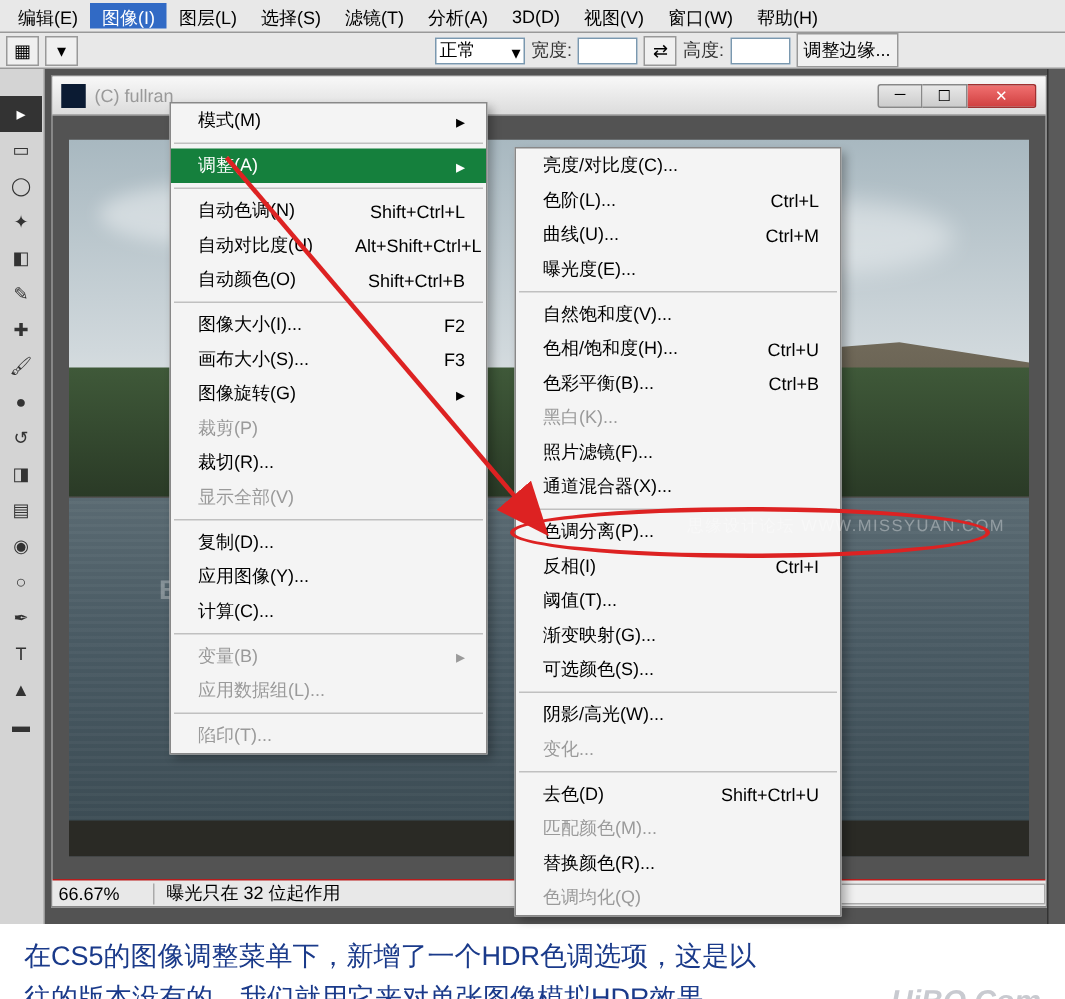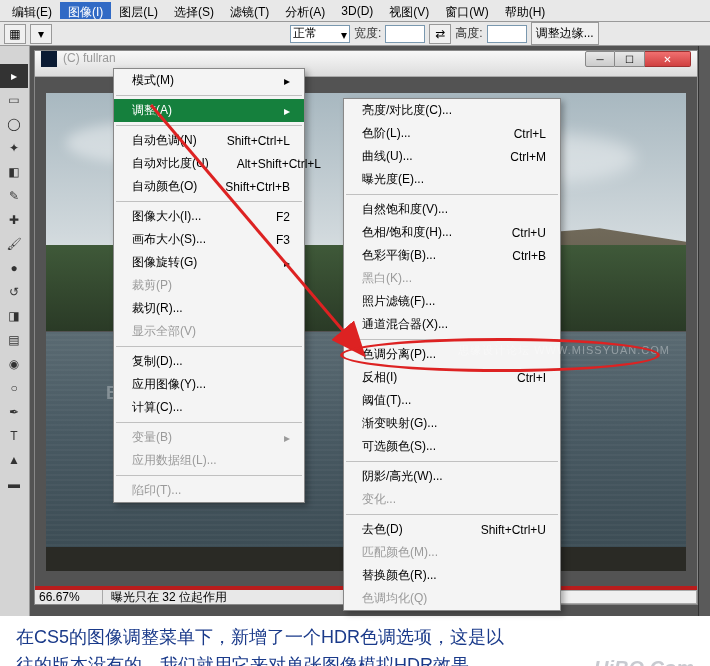--- a/index.html
+++ b/index.html
@@ -18,21 +18,21 @@
     
     .workarea { position: relative; display: flex; background: #e8e8e8; height: 570px; }
     
     .toolbox { width: 30px; background: #d4d4d4; border-right: 1px solid #999; display: flex; flex-direction: column; padding-top: 18px; }
     .toolbox .tool { width: 28px; height: 24px; border: 1px solid transparent; display: flex; align-items: center; justify-content: center; color: #333; cursor: default; }
     .toolbox .tool.sel { background: #333; color: #fff; }
     
     .canvas-area { flex: 1; position: relative; background: #535353; overflow: hidden; }
     
     .doc-window { position: absolute; left: 4px; top: 4px; width: 664px; height: 555px; background: #f0f0f0; border: 1px solid #888; }
-    .doc-titlebar { height: 26px; background: linear-gradient(#f8f8f8,#dcdcdc); border-bottom: 1px solid #aaa; display: flex; padding: 0 6px; }
+    .doc-titlebar { height: 26px; background: linear-gradient(#f8f8f8,#dcdcdc); border-bottom: 1px solid #aaa; display: flex; align-items: center; padding: 0 6px; }
     .doc-titlebar .title-icon { width: 16px; height: 16px; background: #0b1b33; border: 1px solid #0b1b33; margin-right: 6px; }
     .doc-titlebar .title-text { color: #999; }
     .doc-titlebar .win-btns { margin-left: auto; display: flex; gap: 0; }
     .win-btn { width: 30px; height: 16px; display: flex; align-items: center; justify-content: center; font-size: 10px; }
     .win-btn.min { background: linear-gradient(#e8e8e8,#ccc); border: 1px solid #888; border-radius: 2px 0 0 2px; }
     .win-btn.max { background: linear-gradient(#e8e8e8,#ccc); border: 1px solid #888; border-left: none; }
     .win-btn.close { background: linear-gradient(#f07070,#d04040); border: 1px solid #a03030; border-left: none; border-radius: 0 2px 2px 0; color: #fff; width: 46px; }
     
     .doc-content { position: relative; width: 100%; height: calc(100% - 44px); background: #535353; display: flex; align-items: center; justify-content: center; overflow: hidden; }
     
@@ -41,36 +41,36 @@
     .sky::before, .sky::after { content:""; position:absolute; border-radius:50%; background: rgba(255,255,255,0.4); }
     .sky::before { width: 140px; height: 40px; left: 20px; top: 30px; filter: blur(6px);}
     .sky::after { width: 180px; height: 50px; right: 50px; top: 40px; filter: blur(8px);}
     .ridge { position: absolute; right: 0; top: 20%; width: 45%; height: 28%; background: linear-gradient(#7a7363,#5a5344); clip-path: polygon(0 100%, 18% 20%, 40% 35%, 70% 30%, 100% 40%, 100% 100%); }
     .trees { position: absolute; left: 0; top: 32%; width: 100%; height: 18%; background: linear-gradient(#3f5939,#2a3a26); }
     .water { position: absolute; left: 0; top: 50%; width: 100%; height: 50%; background: linear-gradient(#5a6a72 0%, #495a63 40%, #3a4a52 100%); }
     .water::before { content:""; position:absolute; left:0; top:0; width:100%; height:100%; background: repeating-linear-gradient(0deg, rgba(255,255,255,0.03) 0 2px, transparent 2px 5px);}
     .shore { position: absolute; left: 0; bottom: 0; width: 100%; height: 5%; background: #2a2a25; }
     .watermark-left { position:absolute; left: 60px; top: 290px; color: rgba(255,255,255,0.3); font-weight: bold; font-size: 18px; font-family: Arial; }
     
-    .doc-status { height: 18px; background: #e8e8e8; border-top: 4px solid #b91c1c; display:flex; align-items:center; }
+    .doc-status { height: 18px; background: #e8e8e8; border-top: 1px solid #b91c1c; display:flex; align-items:center; }
     .doc-status .zoom { width: 68px; padding: 0 4px; border-right: 1px solid #aaa; }
     .doc-status .info { padding: 0 8px; }
     .doc-status .scrollbar-h { margin-left: auto; width: 350px; height: 14px; background: #f0f0f0; border: 1px solid #aaa; position: relative; }
     .doc-status .scrollbar-h .thumb { position: absolute; left: 0; top: 0; width: 18px; height: 12px; background: #cfcfcf; border: 1px solid #999; }
     
     
     .dropdown { position: absolute; background: #f4f4f4; border: 1px solid #888; box-shadow: 3px 3px 6px rgba(0,0,0,0.3); z-index: 100; }
     .dropdown .item { display: flex; align-items: center; padding: 3px 14px 3px 18px; white-space: nowrap; color: #000; }
     .dropdown .item .shortcut { margin-left: auto; padding-left: 28px; }
     .dropdown .item .sub-arrow { margin-left: auto; padding-left: 14px; }
     .dropdown .item.disabled { color: #9a9a9a; }
     .dropdown .item.highlighted { background: #15803d; color: #fff; }
     .dropdown .separator { height: 1px; background: #c0c0c0; margin: 3px 2px; }
     
-    #image-menu { left: 113px; top: 22px; width: 192px; }
+    #image-menu { left: 113px; top: 22px; width: 212px; }
     #adjust-submenu { left: 343px; top: 52px; width: 218px; }
     
     
     .red-arrow { position: absolute; left: 147px; top: 55px; z-index: 200; pointer-events: none; }
     .red-ellipse { position: absolute; left: 340px; top: 292px; width: 320px; height: 34px; border: 3px solid #d22; border-radius: 50%/50%; z-index: 200; pointer-events:none; }
     
     .watermark-right { position: absolute; right: 40px; top: 297px; z-index: 150; color: rgba(255,255,255,0.35); font-size: 11px; font-family: Arial; letter-spacing: 1px; }
     
     .panel-tabs { position: absolute; right: 0; top: 0; width: 12px; height: 570px; background: #5a5a5a; border-left: 1px solid #333;}
     

